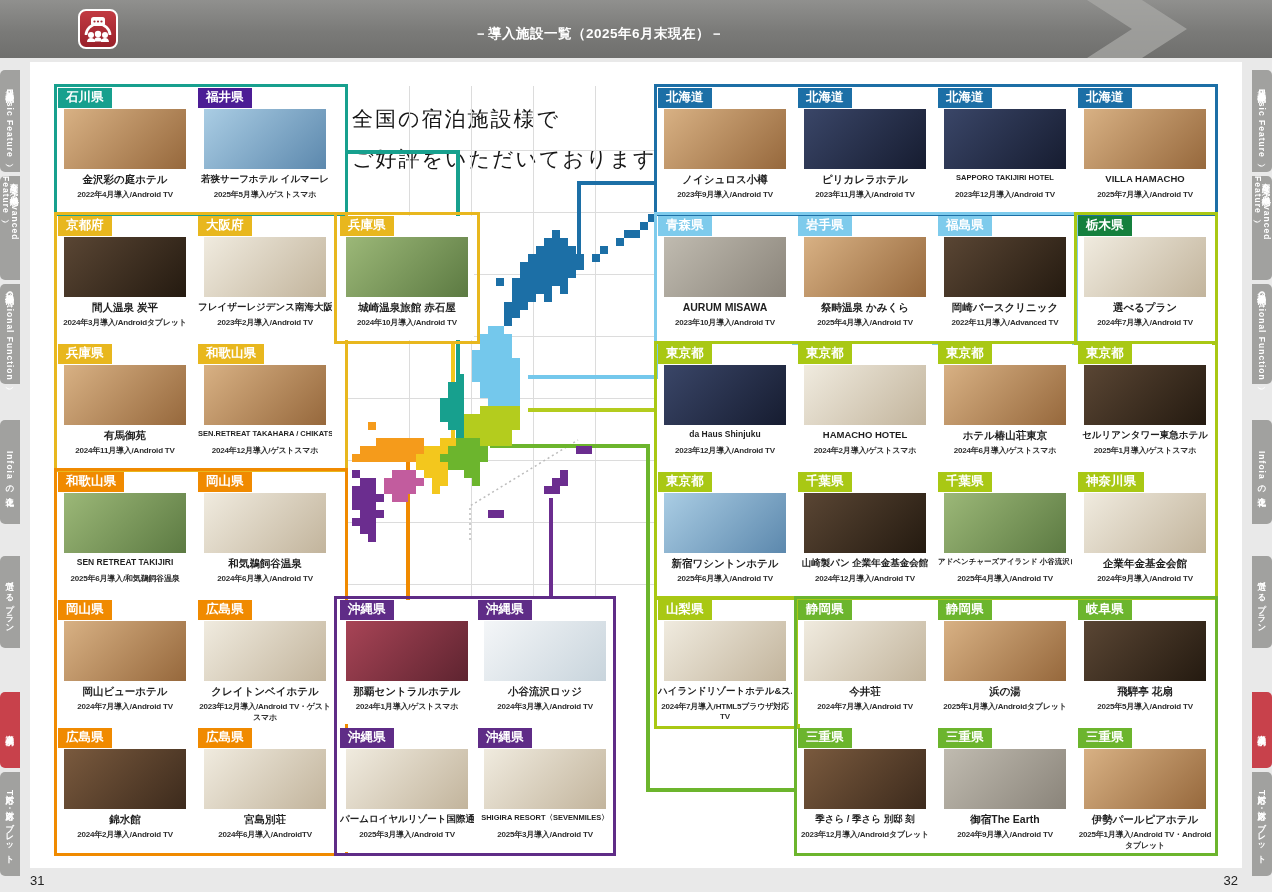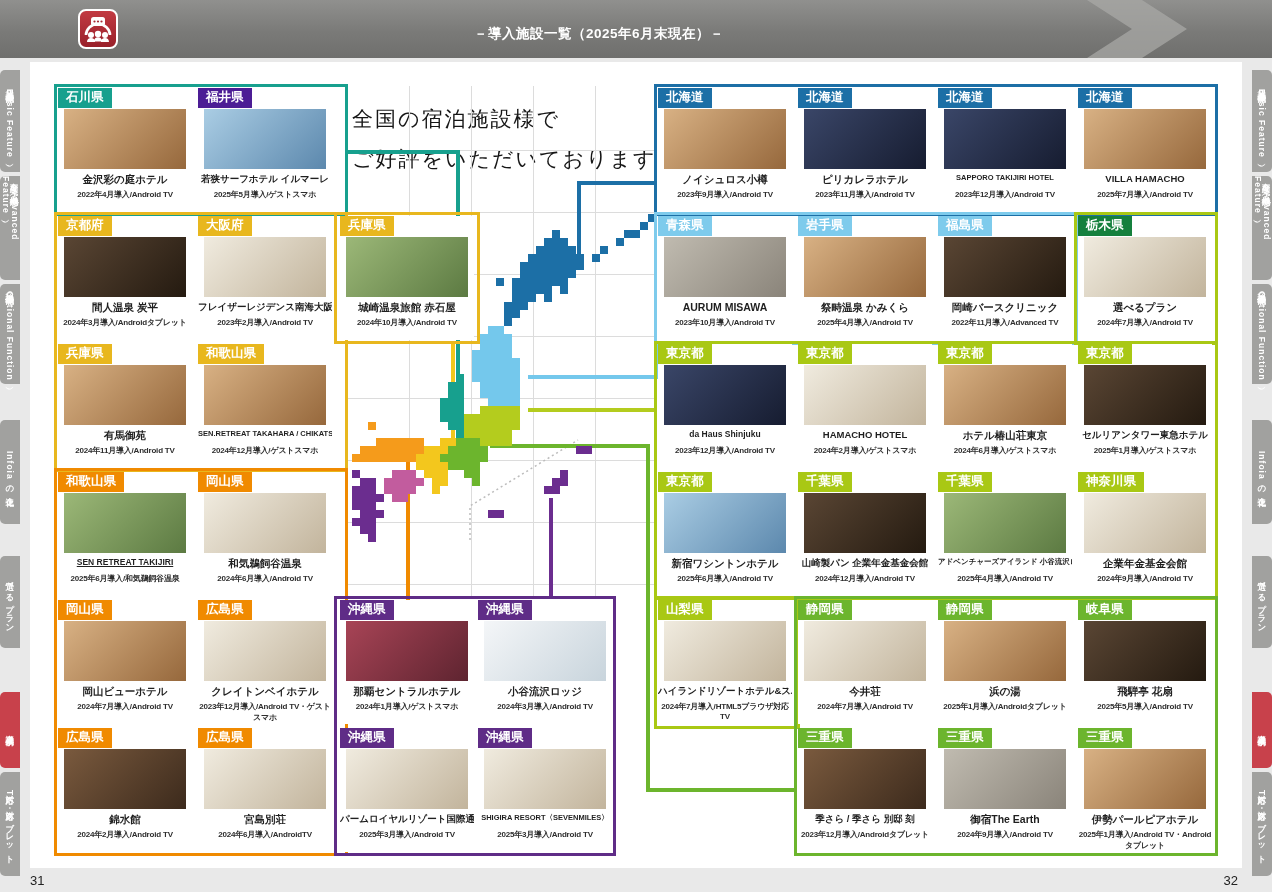--- a/index.html
+++ b/index.html
@@ -409,21 +409,21 @@
     <div class="card" style="left: 340px; top: 216px;">
       <div class="plabel" style="background: rgb(232, 183, 30);">兵庫県</div>
       <div class="photo" style="background: linear-gradient(135deg, rgb(156, 184, 120), rgb(92, 122, 66));"></div>
       <div class="cname" style="font-size: 10.5px;">城崎温泉旅館 赤石屋</div>
       <div class="cdate">2024年10月導入/Android TV</div>
     </div>
     <div class="gbox" style="left: 54px; top: 468px; width: 294px; height: 388px; border-color: rgb(240, 138, 0);"></div>
     <div class="card" style="left: 58px; top: 472px;">
       <div class="plabel" style="background: rgb(240, 138, 0);">和歌山県</div>
       <div class="photo" style="background: linear-gradient(135deg, rgb(156, 184, 120), rgb(92, 122, 66));"></div>
-      <div class="cname" style="font-size: 8.5px; text-decoration: underline;">SEN RETREAT TAKIJIRI</div>
+      <div class="cname" style="font-size: 8.5px;">SEN RETREAT TAKIJIRI</div>
       <div class="cdate">2025年6月導入/和気鵜飼谷温泉</div>
     </div>
     <div class="card" style="left: 198px; top: 472px;">
       <div class="plabel" style="background: rgb(240, 138, 0);">岡山県</div>
       <div class="photo" style="background: linear-gradient(135deg, rgb(240, 235, 223), rgb(194, 180, 156));"></div>
       <div class="cname" style="font-size: 10.5px;">和気鵜飼谷温泉</div>
       <div class="cdate">2024年6月導入/Android TV</div>
     </div>
     <div class="card" style="left: 58px; top: 600px;">
       <div class="plabel" style="background: rgb(240, 138, 0);">岡山県</div>

